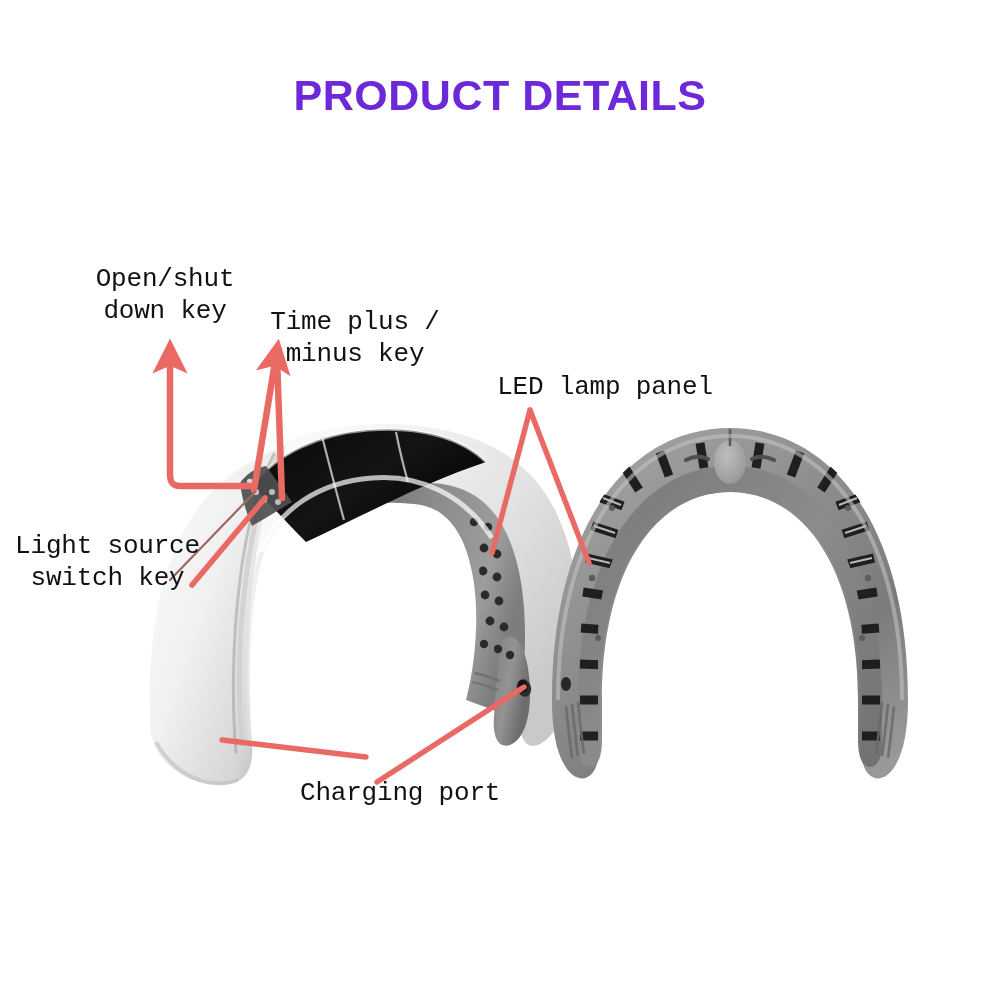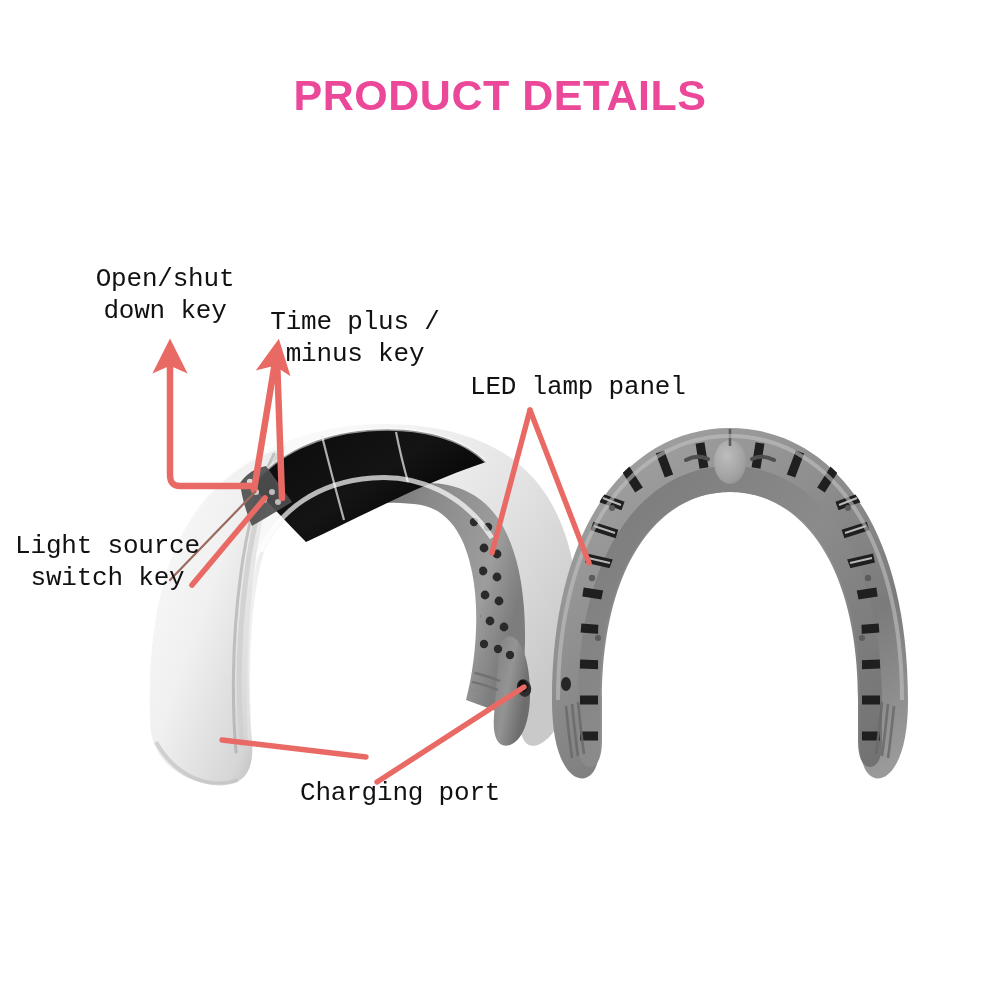--- a/index.html
+++ b/index.html
@@ -24,37 +24,37 @@
   #page-title {
     position: absolute;
     top: 72px;
     left: 0;
     width: 1000px;
     text-align: center;
     font-family: "Liberation Sans", sans-serif;
     font-size: 43px;
     font-weight: bold;
     letter-spacing: 0.5px;
-    color: #ec4899;
+    color: #6d28d9;
     line-height: 1.1;
   }
   .callout-label {
     position: absolute;
     font-family: Liberation Mono, monospace;
     font-size: 26px;
     font-weight: 500;
     color: #111111;
     line-height: 1.22;
     text-align: center;
     white-space: pre-line;
     letter-spacing: -0.2px;
   }
   #label-open-shut   { left: 40px;  top: 264px; width: 250px; }
   #label-time-key    { left: 240px; top: 307px; width: 230px; }
-  #label-led-panel   { left: 470px; top: 372px; width: 270px; text-align: left;}
+  #label-led-panel   { left: 470px; top: 372px; width: 270px; text-align: center;}
   #label-light-src   { left: 0px;   top: 531px; width: 215px; }
   #label-charging    { left: 300px; top: 778px; width: 250px; text-align: left;}
 
   #art-layer, #annot-layer {
     position: absolute;
     left: 0; top: 0;
     width: 1000px;
     height: 1000px;
   }
   #annot-layer { pointer-events: none; }

